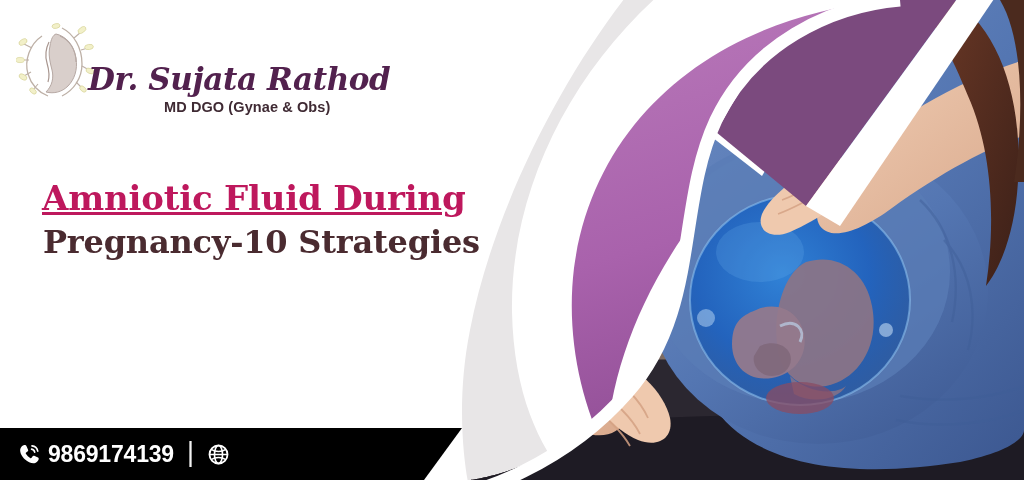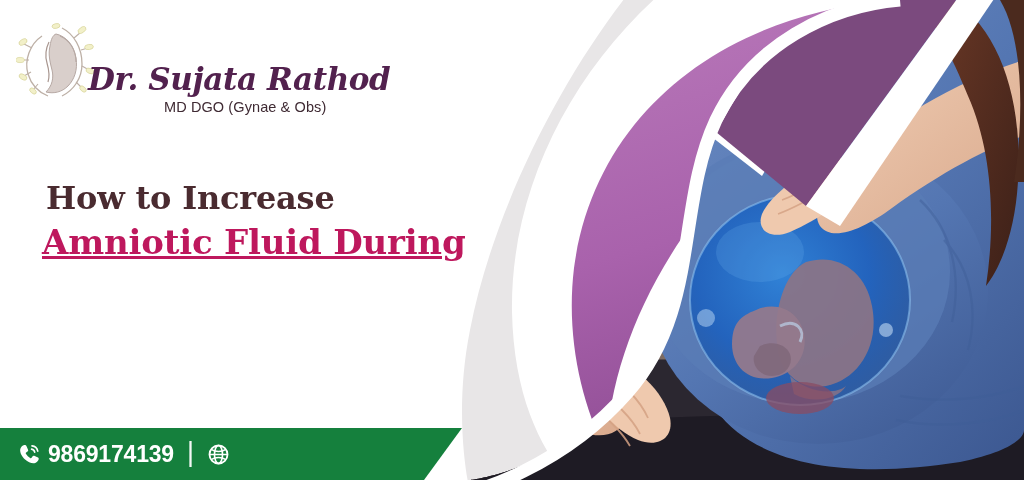--- a/index.html
+++ b/index.html
@@ -59,21 +59,21 @@
     color: #52214E;
     line-height: 1.05;
     white-space: nowrap;
     margin-top: 39px;
   }
   #logo-sub {
     margin-top: 3px;
     margin-left: 76px;
     font-family: "Liberation Sans", sans-serif;
     font-size: 14.5px;
-    font-weight: 400;
+    font-weight: 700;
     color: #3f2a33;
     letter-spacing: 0.1px;
     white-space: nowrap;
   }
 
   
   #headline {
     position: absolute;
     left: 46px;
     top: 176px;
@@ -91,21 +91,21 @@
   #hl2 { color: #be185d; font-size: 34px; margin-left: -4px; text-decoration: underline; }
   #hl3 { color: #4A2B30; font-size: 32px; margin-left: -3px; }
 
   
   #contact-bar {
     position: absolute;
     left: 0;
     top: 428px;
     width: 462px;
     height: 52px;
-    background: #15803d;
+    background: #000000;
     -webkit-clip-path: polygon(0 0, 462px 0, 424px 52px, 0 52px);
     clip-path: polygon(0 0, 462px 0, 424px 52px, 0 52px);
     text-align: right;
   }
   #contact-inner {
     position: absolute;
     left: 18px;
     top: 0;
     height: 52px;
     display: flex;
@@ -337,22 +337,22 @@
       </g>
     </svg>
 
     <div id="logo-text-wrap">
       <div id="logo-name">Dr. Sujata Rathod</div>
       <div id="logo-sub">MD DGO (Gynae &amp; Obs)</div>
     </div>
   </div>
 
   <div id="headline">
-    <div class="hl" id="hl1">How to Increase</div>
     <div class="hl" id="hl2">Amniotic Fluid During</div>
+    <div class="hl" id="hl3">Pregnancy-10 Strategies</div>
   </div>
 
   <div id="contact-bar">
     <div id="contact-inner">
 
       <svg class="cbar-icon" viewBox="0 0 24 24" xmlns="http://www.w3.org/2000/svg">
         <path d="M6.6 2.2 C4.6 2.6 2.6 4.6 2.3 6.8 C1.9 10.2 4.2 14.4 7.4 17.2
                  C10.3 19.8 14.2 21.6 17.1 21.1 C19.1 20.7 21.2 18.8 21.6 16.9
                  C21.8 15.9 21.3 15.3 20.3 14.9 L16.9 13.4
                  C16.1 13.1 15.5 13.3 15.1 14.0 L14.2 15.4

